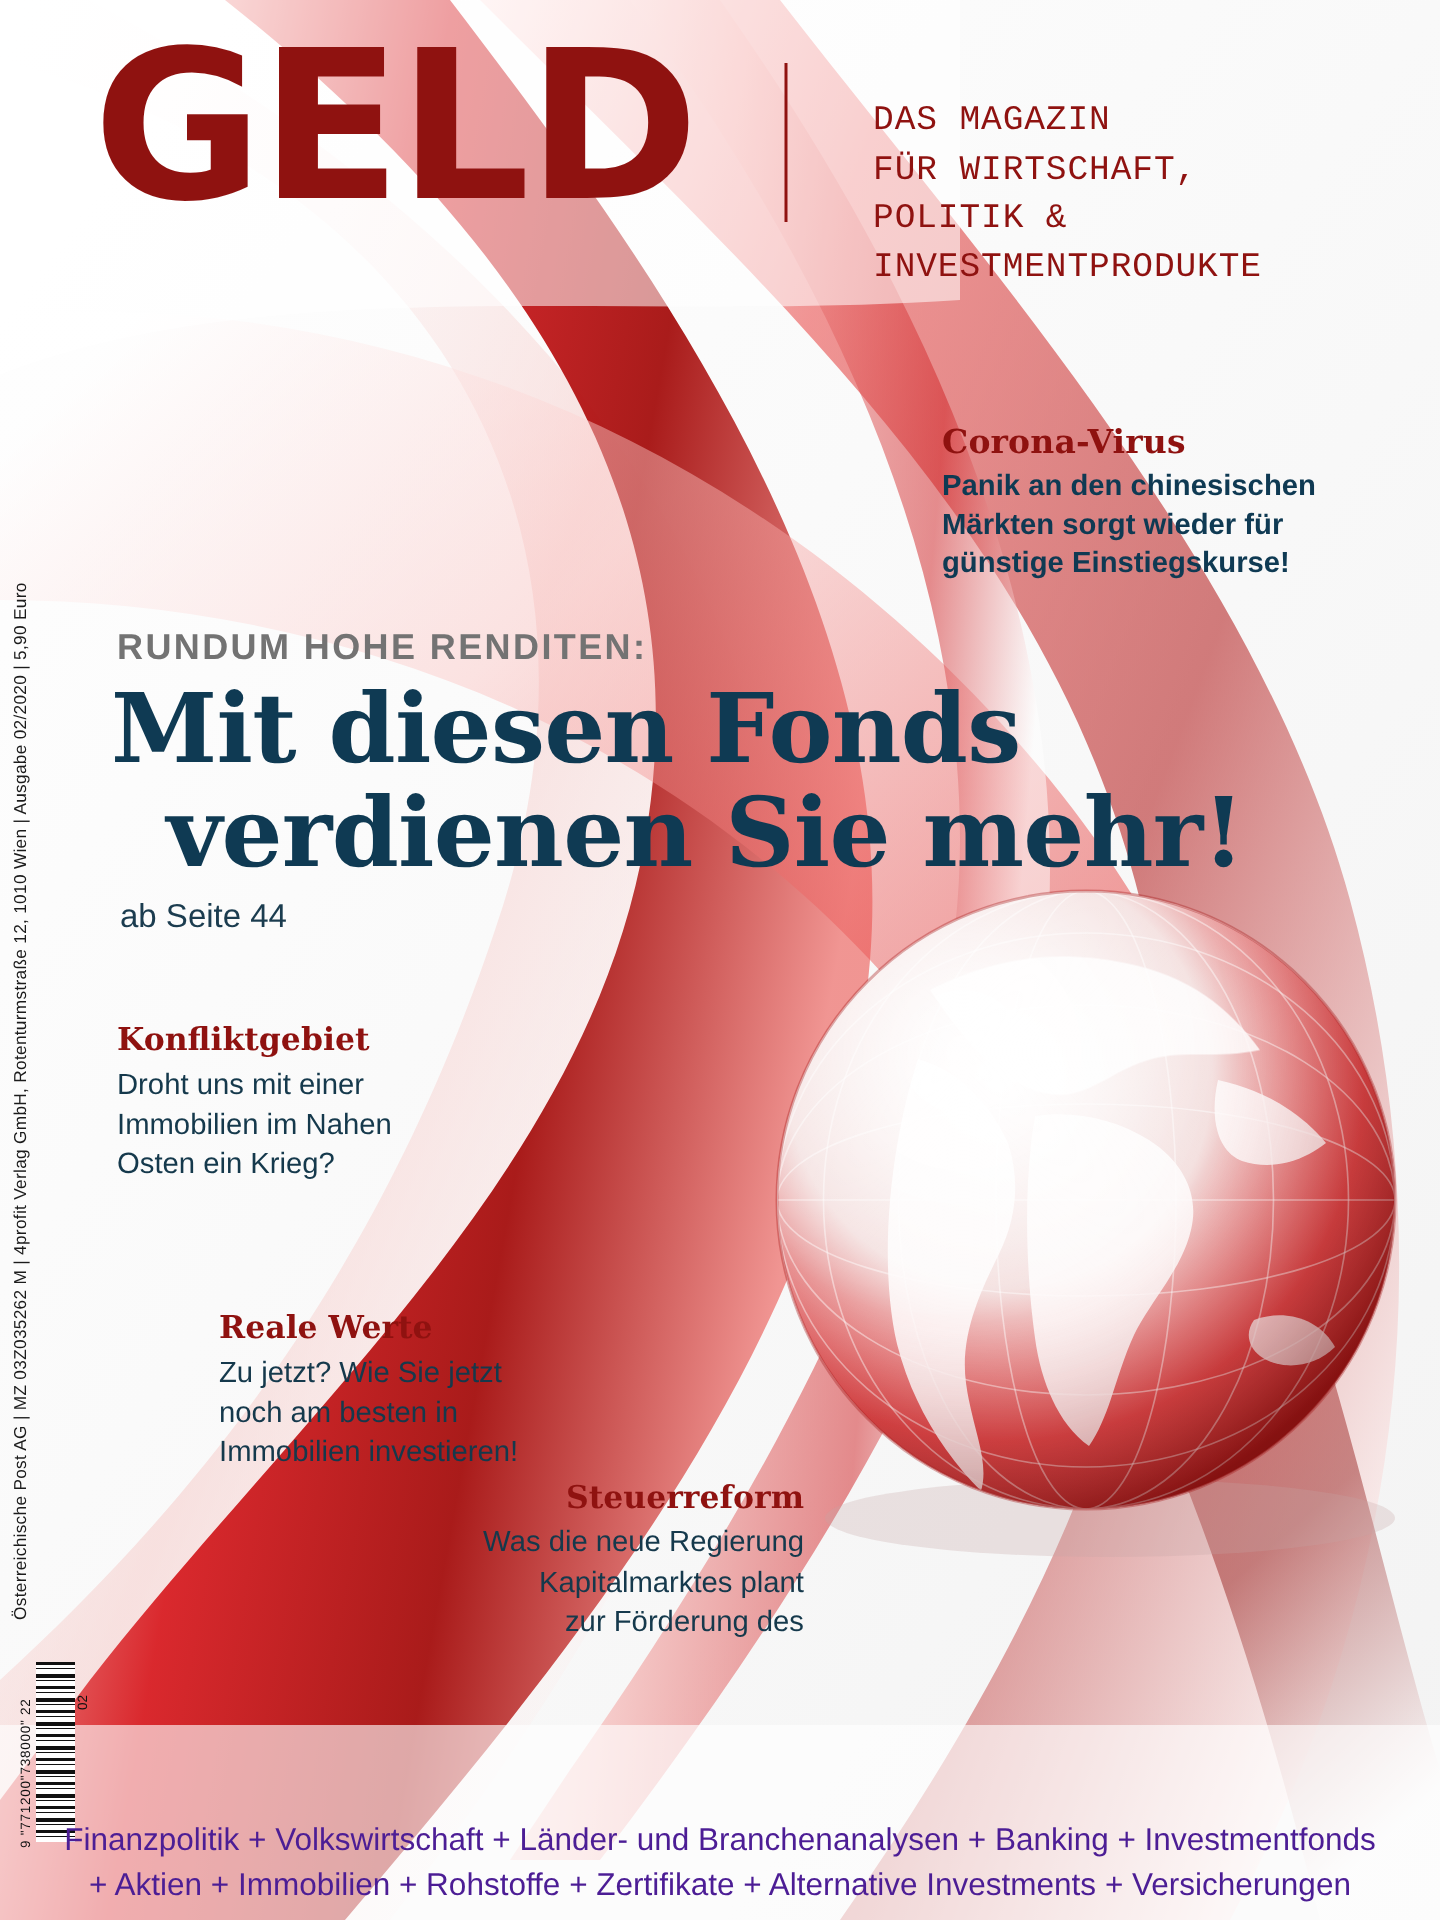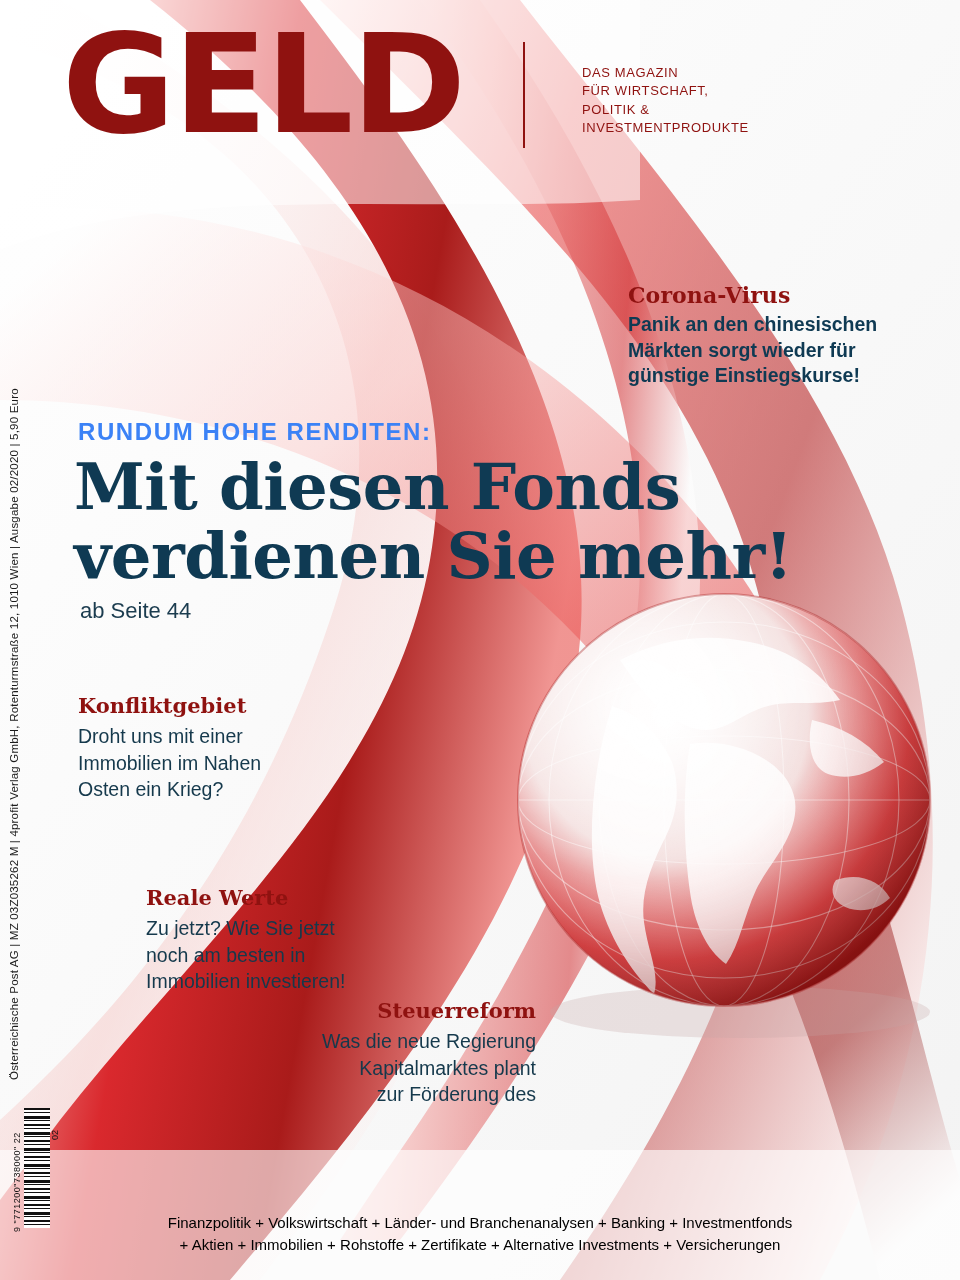--- a/index.html
+++ b/index.html
@@ -40,24 +40,24 @@
   }
   .logo-rule {
     width: 2px;
     height: 106px;
     background: #8f1210;
     margin: 14px 24px 0 26px;
   }
   .logo-sub {
     margin-top: 36px;
     color: #8f1210;
-    font-size: 13px;
+    font-size: 23px;
     line-height: 1.42;
     letter-spacing: 0.6px;
-    font-family: Liberation Sans, sans-serif;
+    font-family: Liberation Mono, monospace;
   }
   .logo-sub div { white-space: nowrap; }
 
   
   .spine {
     position: absolute;
     left: 8px; top: 300px;
     width: 16px;
     height: 780px;
     color: #1b1b1b;
@@ -123,43 +123,43 @@
     font-family: "Liberation Sans", sans-serif;
   }
 
   
   .kicker {
     position: absolute;
     left: 78px; top: 418px;
     font-size: 24px;
     font-weight: bold;
     letter-spacing: 1.6px;
-    color: #3b82f6;
+    color: #737373;
   }
   .headline {
     position: absolute;
     left: 74px; top: 452px;
     width: 800px;
     font-family: "DejaVu Serif", serif;
     font-weight: bold;
     font-size: 64px;
     line-height: 1.08;
     color: #0f3a53;
     letter-spacing: -0.5px;
   }
-  .headline .l2 { display: block; }
+  .headline .l2 { display: block; margin-left: 37px; }
   .subline {
     position: absolute;
     left: 80px; top: 598px;
     font-size: 22px;
     color: #1b3c4f;
   }
 
   
-  .teaser { position: absolute; color: #14354a; margin-top: 13px; }
+  .teaser { position: absolute; color: #14354a; }
   .teaser .t-head {
     font-family: "DejaVu Serif", serif;
     font-weight: bold;
     font-size: 21px;
     color: #8f1210;
     margin-bottom: 5px;
   }
   .teaser .t-body {
     font-size: 19.5px;
     line-height: 1.36;
@@ -168,22 +168,22 @@
   #teaser-konflikt { left: 78px; top: 680px; width: 260px; }
   #teaser-reale    { left: 146px; top: 872px; width: 280px; }
   #teaser-steuer   { left: 246px; top: 985px; width: 290px; text-align: right; }
 
   
   .footer {
     position: absolute;
     left: 0; top: 1212px;
     width: 960px;
     text-align: center;
-    color: #000000;
-    font-size: 15px;
+    color: #4c1d95;
+    font-size: 21px;
     line-height: 1.45;
   }
 </style>
 </head>
 <body>
 
 <div id="cover">
 
   <svg class="bg-art" viewBox="0 0 960 1280" preserveAspectRatio="none">
     <defs>

